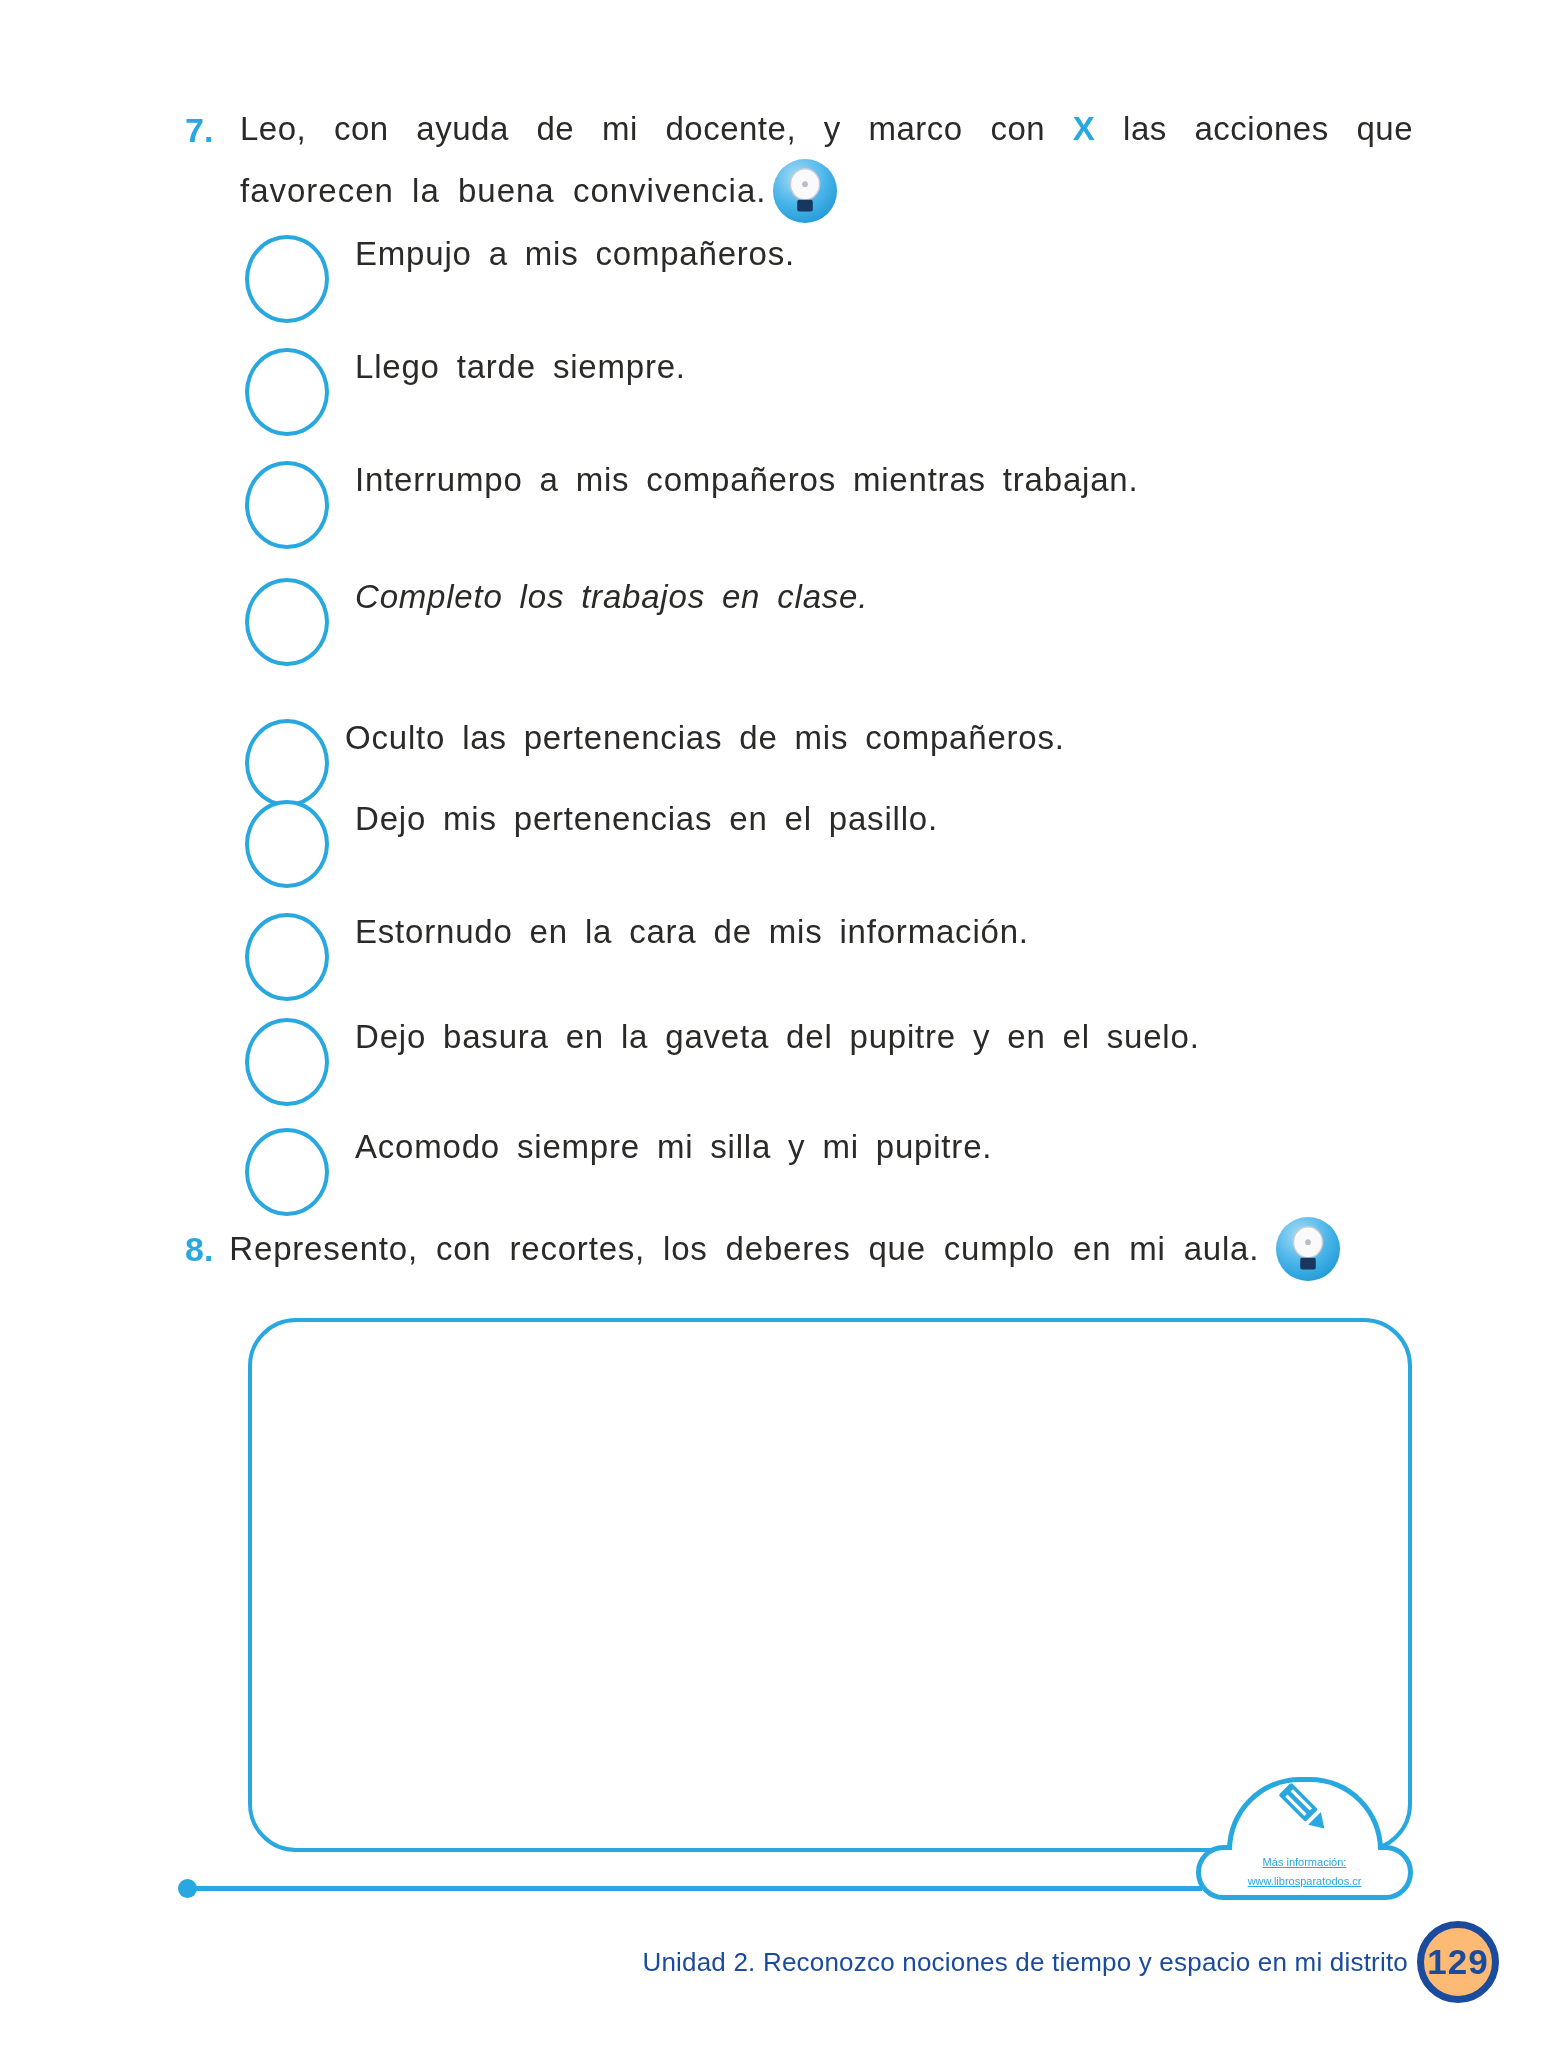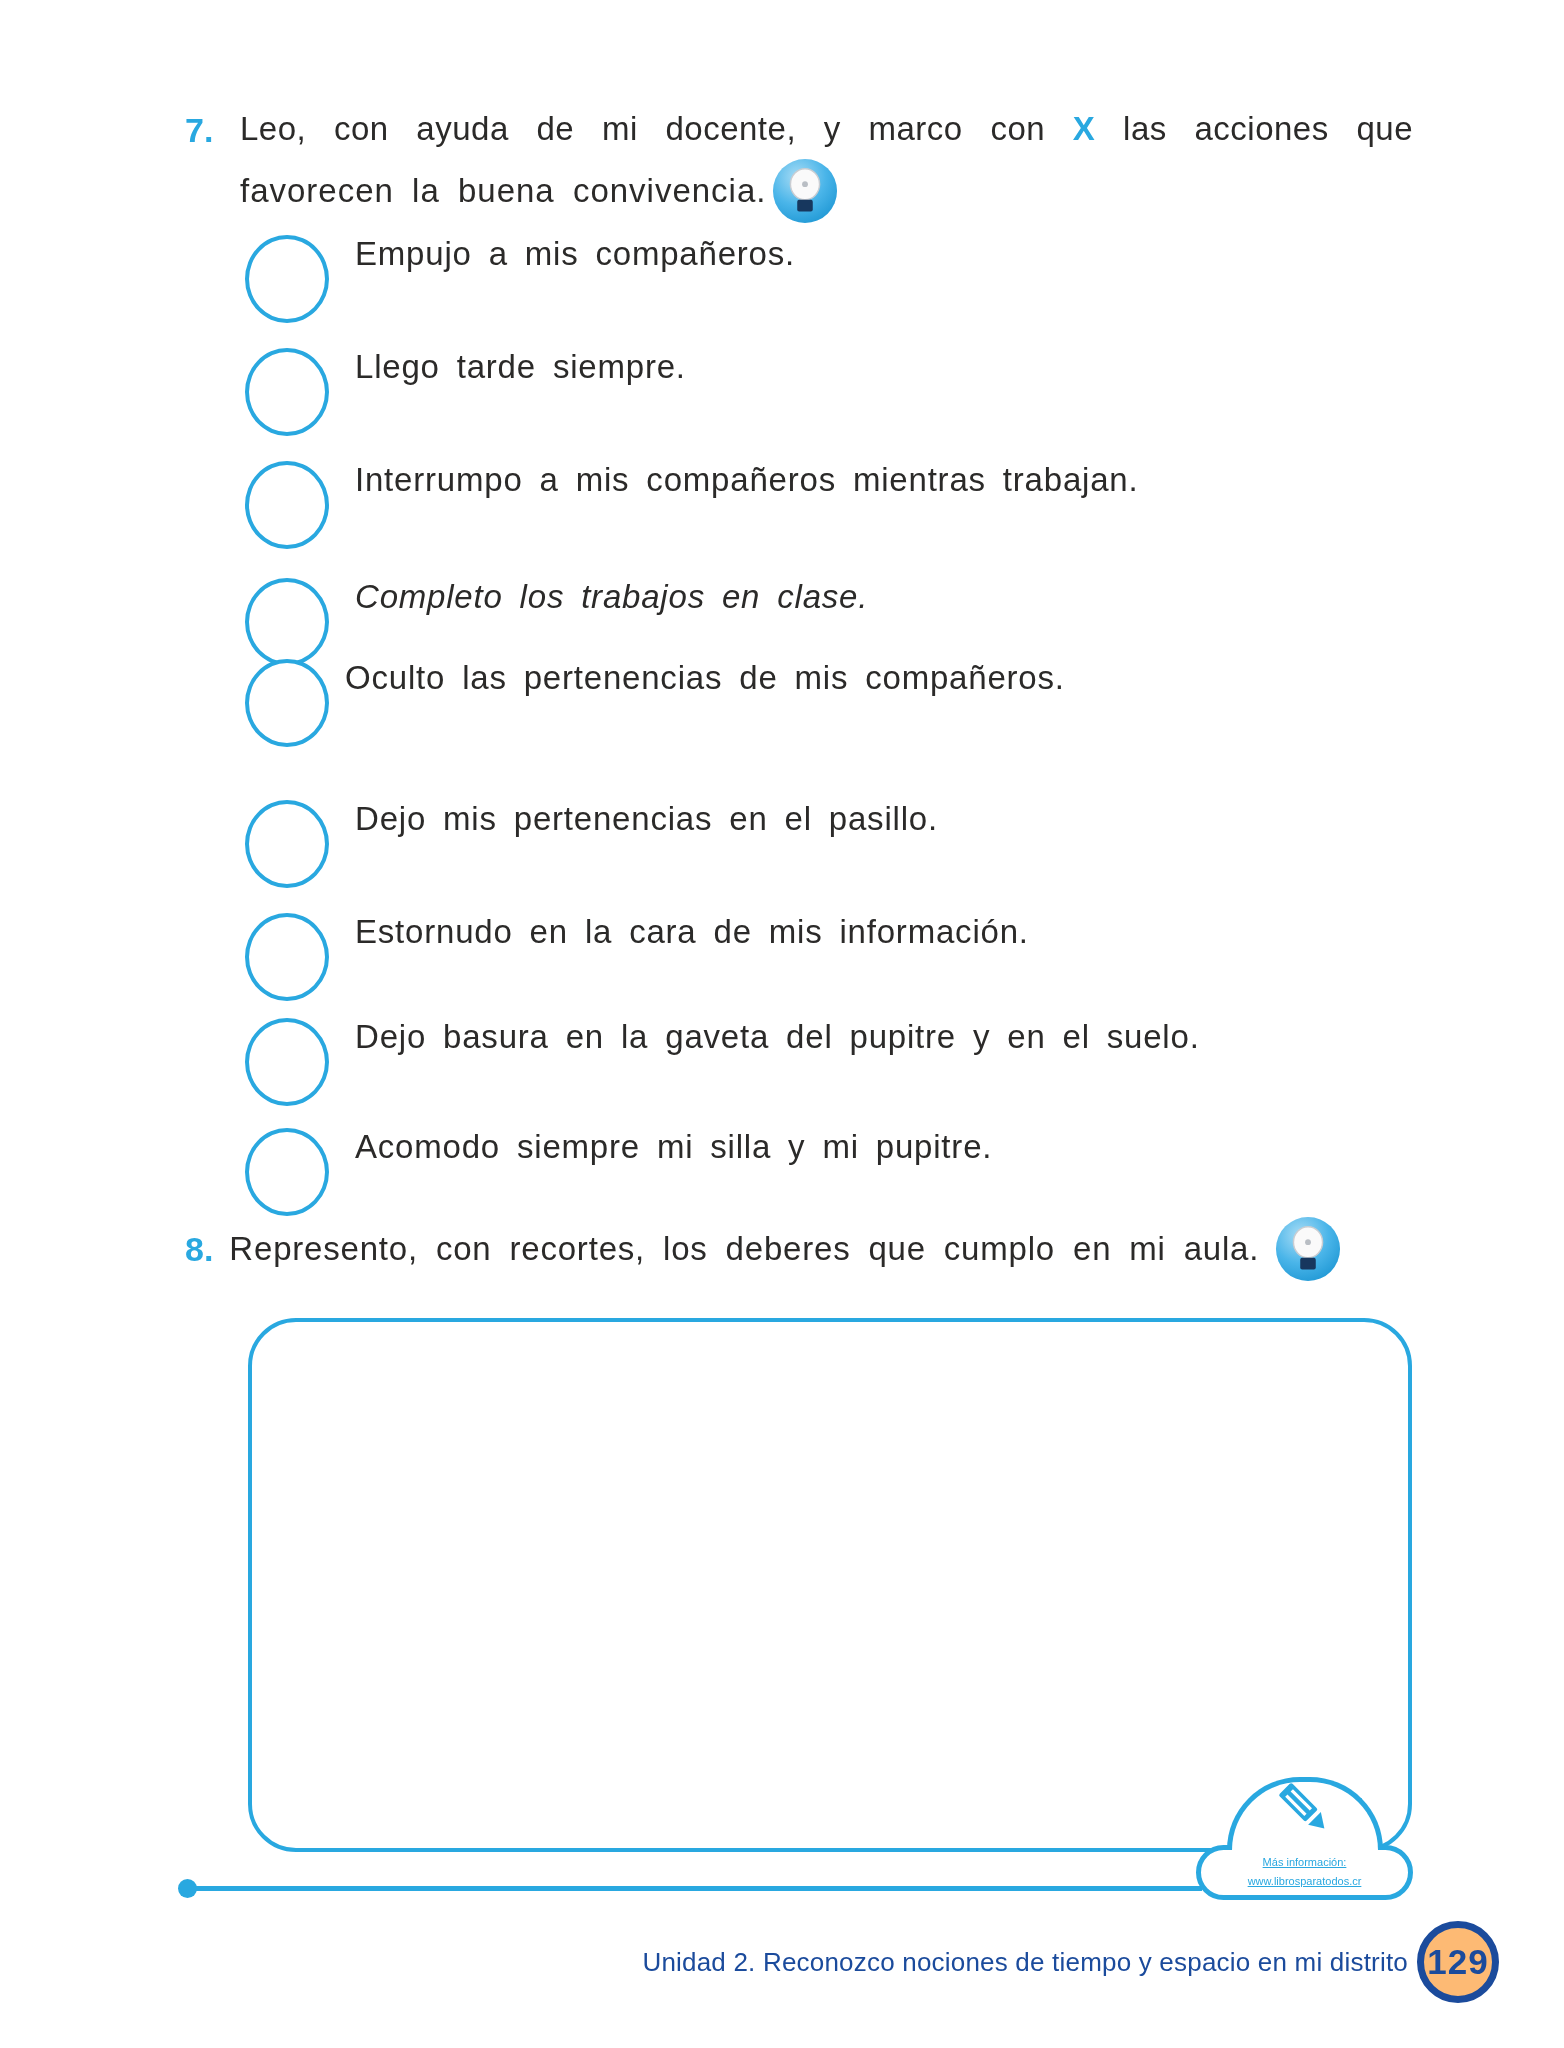--- a/index.html
+++ b/index.html
@@ -189,21 +189,21 @@
     <span class="check-label">Llego tarde siempre.</span>
   </div>
   <div class="check-row" style="top:461px;">
     <span class="check-circle"></span>
     <span class="check-label">Interrumpo a mis compañeros mientras trabajan.</span>
   </div>
   <div class="check-row" style="top:578px;font-style:italic;">
     <span class="check-circle"></span>
     <span class="check-label">Completo los trabajos en clase.</span>
   </div>
-  <div class="check-row" style="top:659px;gap:16px;">
+  <div class="check-row" style="top:719px;gap:16px;">
     <span class="check-circle"></span>
     <span class="check-label">Oculto las pertenencias de mis compañeros.</span>
   </div>
   <div class="check-row" style="top:800px;">
     <span class="check-circle"></span>
     <span class="check-label">Dejo mis pertenencias en el pasillo.</span>
   </div>
   <div class="check-row" style="top:913px;">
     <span class="check-circle"></span>
     <span class="check-label">Estornudo en la cara de mis información.</span>

